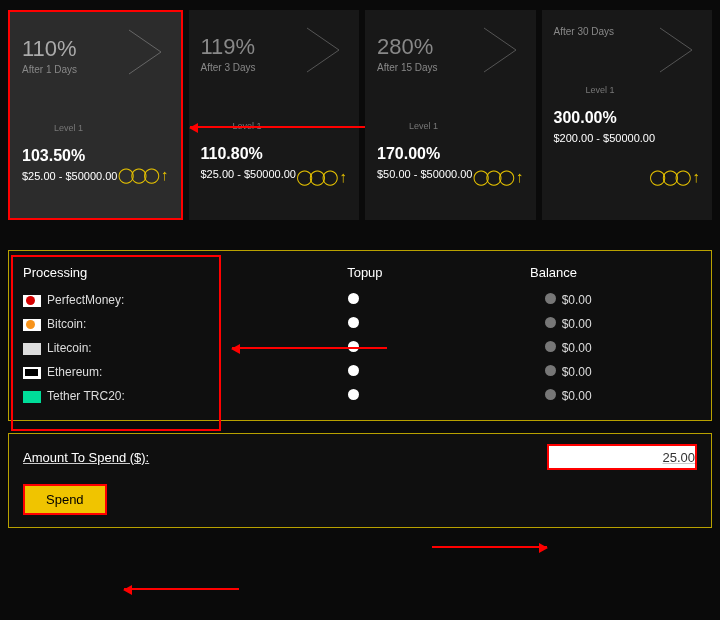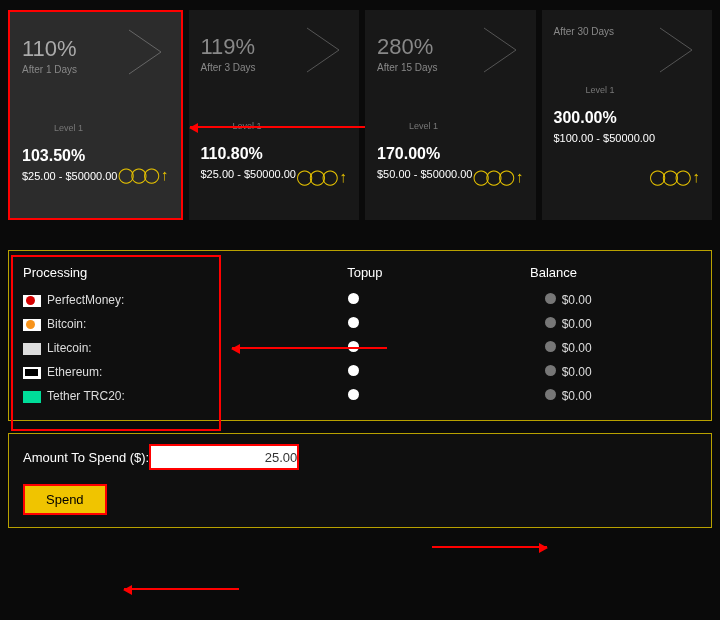--- a/index.html
+++ b/index.html
@@ -129,21 +129,22 @@
     background: #fff;
     display: inline-block;
   }
   .radio.grey { background:#777; }
   .baltxt { margin-left: 6px; font-size: 12px; color:#ddd;}
 
   .amount-label { font-size: 13px; color:#fff; }
   .amount-row {
     display:flex;
     align-items:center;
-    justify-content:flex-start;
+    justify-content:space-between;
+    text-decoration:underline;
   }
   .amount-input {
     width: 150px;
     height: 26px;
     text-align: right;
     padding: 2px 0;
     font-size: 13px;
     border: 2px solid #ff0000;
     background:#fff;
     color:#333;
@@ -217,21 +218,21 @@
     <div class="coins">◯◯◯<span class="arrow">↑</span></div>
   </div>
 
   <div class="plan">
     <div class="after">After 30 Days</div>
     <svg class="chev" width="42" height="52">
         <polyline points="4,4 36,26 4,48" fill="none" stroke="#555" stroke-width="1"></polyline>
       </svg>
     <div class="level">Level 1</div>
     <div class="valpct">300.00%</div>
-    <div class="range">$100.00 - $50000.00</div>
+    <div class="range">$200.00 - $50000.00</div>
     <div class="coins">◯◯◯<span class="arrow">↑</span></div>
   </div>
 </div>
 
 <div class="panel" style="position:relative;">
   <div class="thead">
     <div class="col-proc">Processing</div>
     <div class="col-top">Topup</div>
     <div class="col-bal">Balance</div>
   </div>

